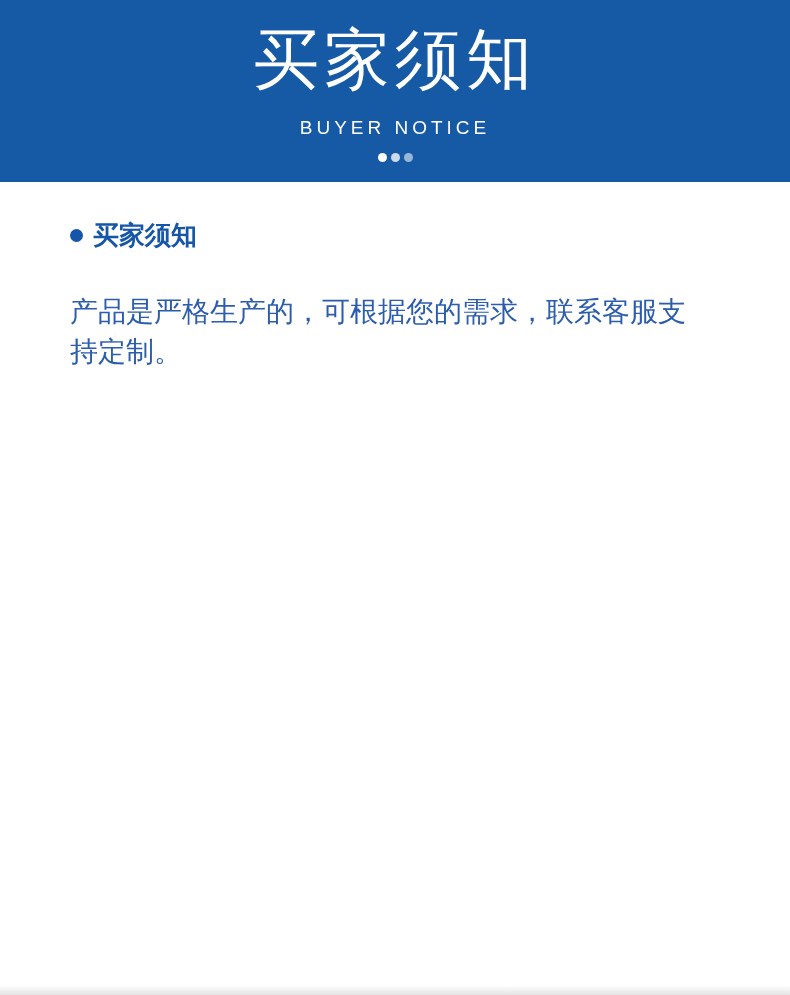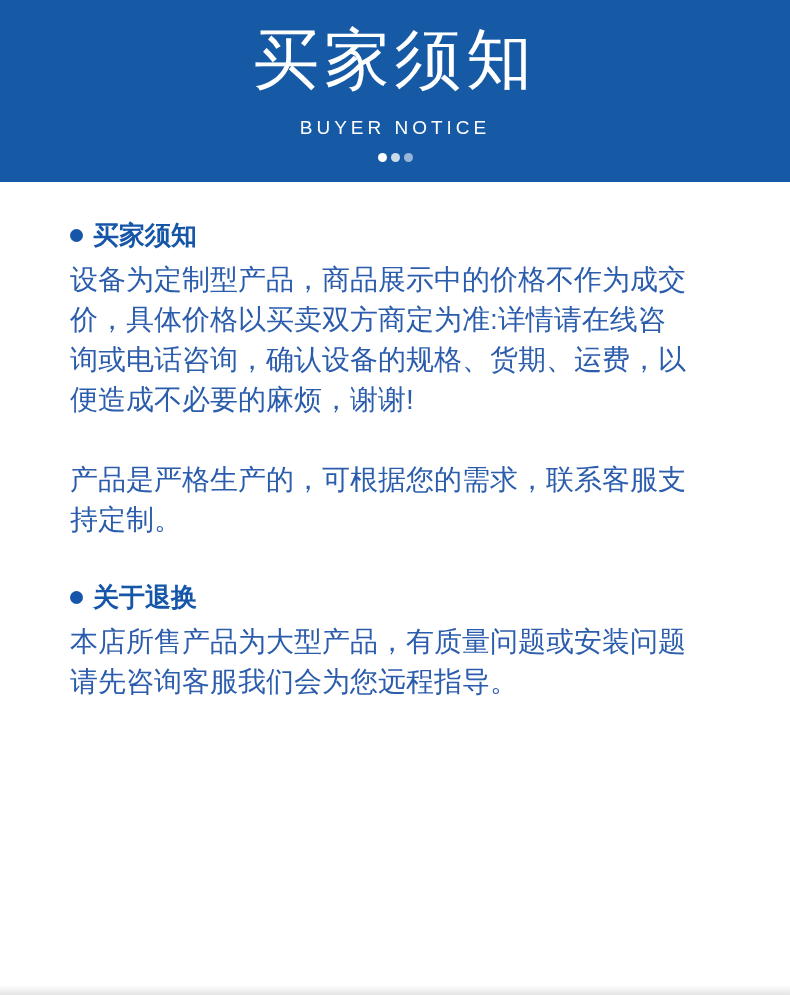--- a/index.html
+++ b/index.html
@@ -107,35 +107,27 @@
     </div>
   </div>
 
   <div class="content">
 
     <div class="section">
       <div class="section-title">
         <span class="bullet"></span>
         <span>买家须知</span>
       </div>
-      <div class="section-body">设备为定制型产品，商品展示中的价格不作为成交价，具体价格以买卖双方商定为准:详情请在线咨询或电话咨询，确认设备的规格、货期、运费，以便造成不必要的麻烦，谢谢!</div>
     </div>
 
     <div class="section">
       <div class="section-body">产品是严格生产的，可根据您的需求，联系客服支持定制。</div>
     </div>
 
     <div class="section">
     </div>
 
-    <div class="section">
-      <div class="section-title">
-        <span class="bullet"></span>
-        <span>关于退换</span>
-      </div>
-      <div class="section-body">本店所售产品为大型产品，有质量问题或安装问题请先咨询客服我们会为您远程指导。</div>
-    </div>
 
   </div>
 
   <div class="bottom-shade"></div>
 
 </div>
 
 </body></html>

